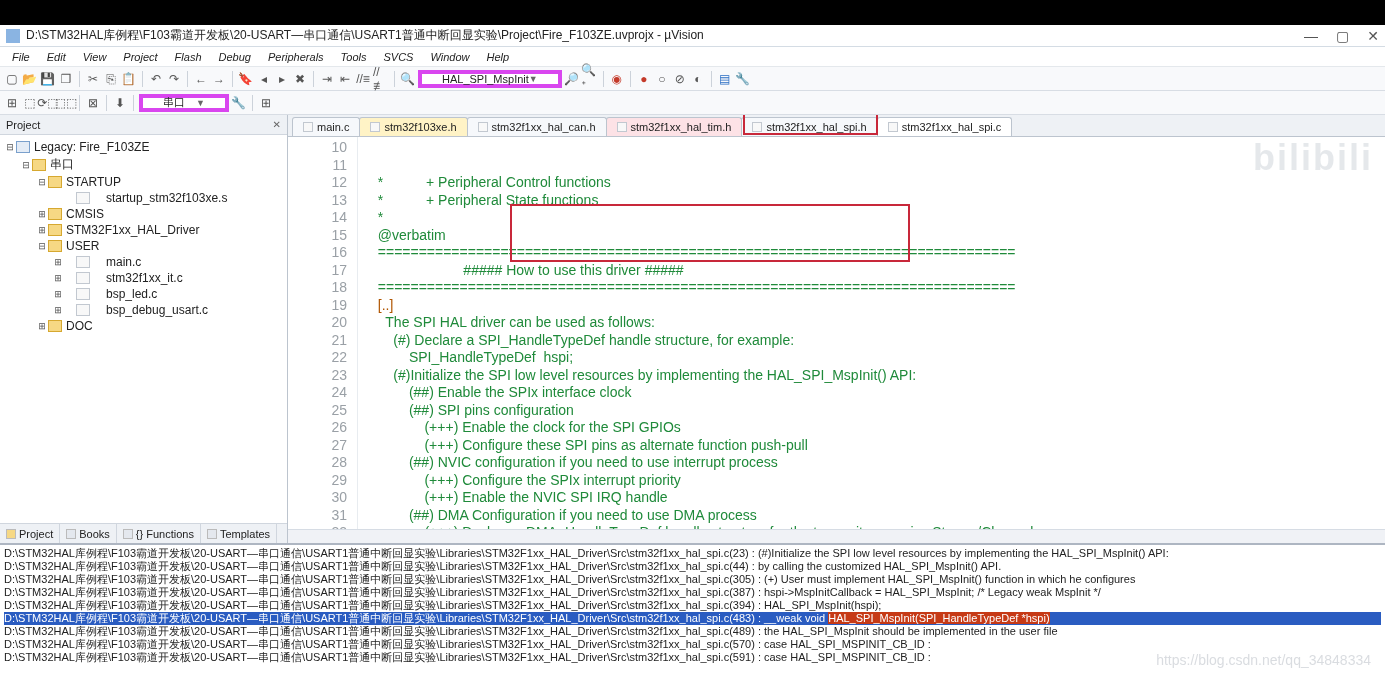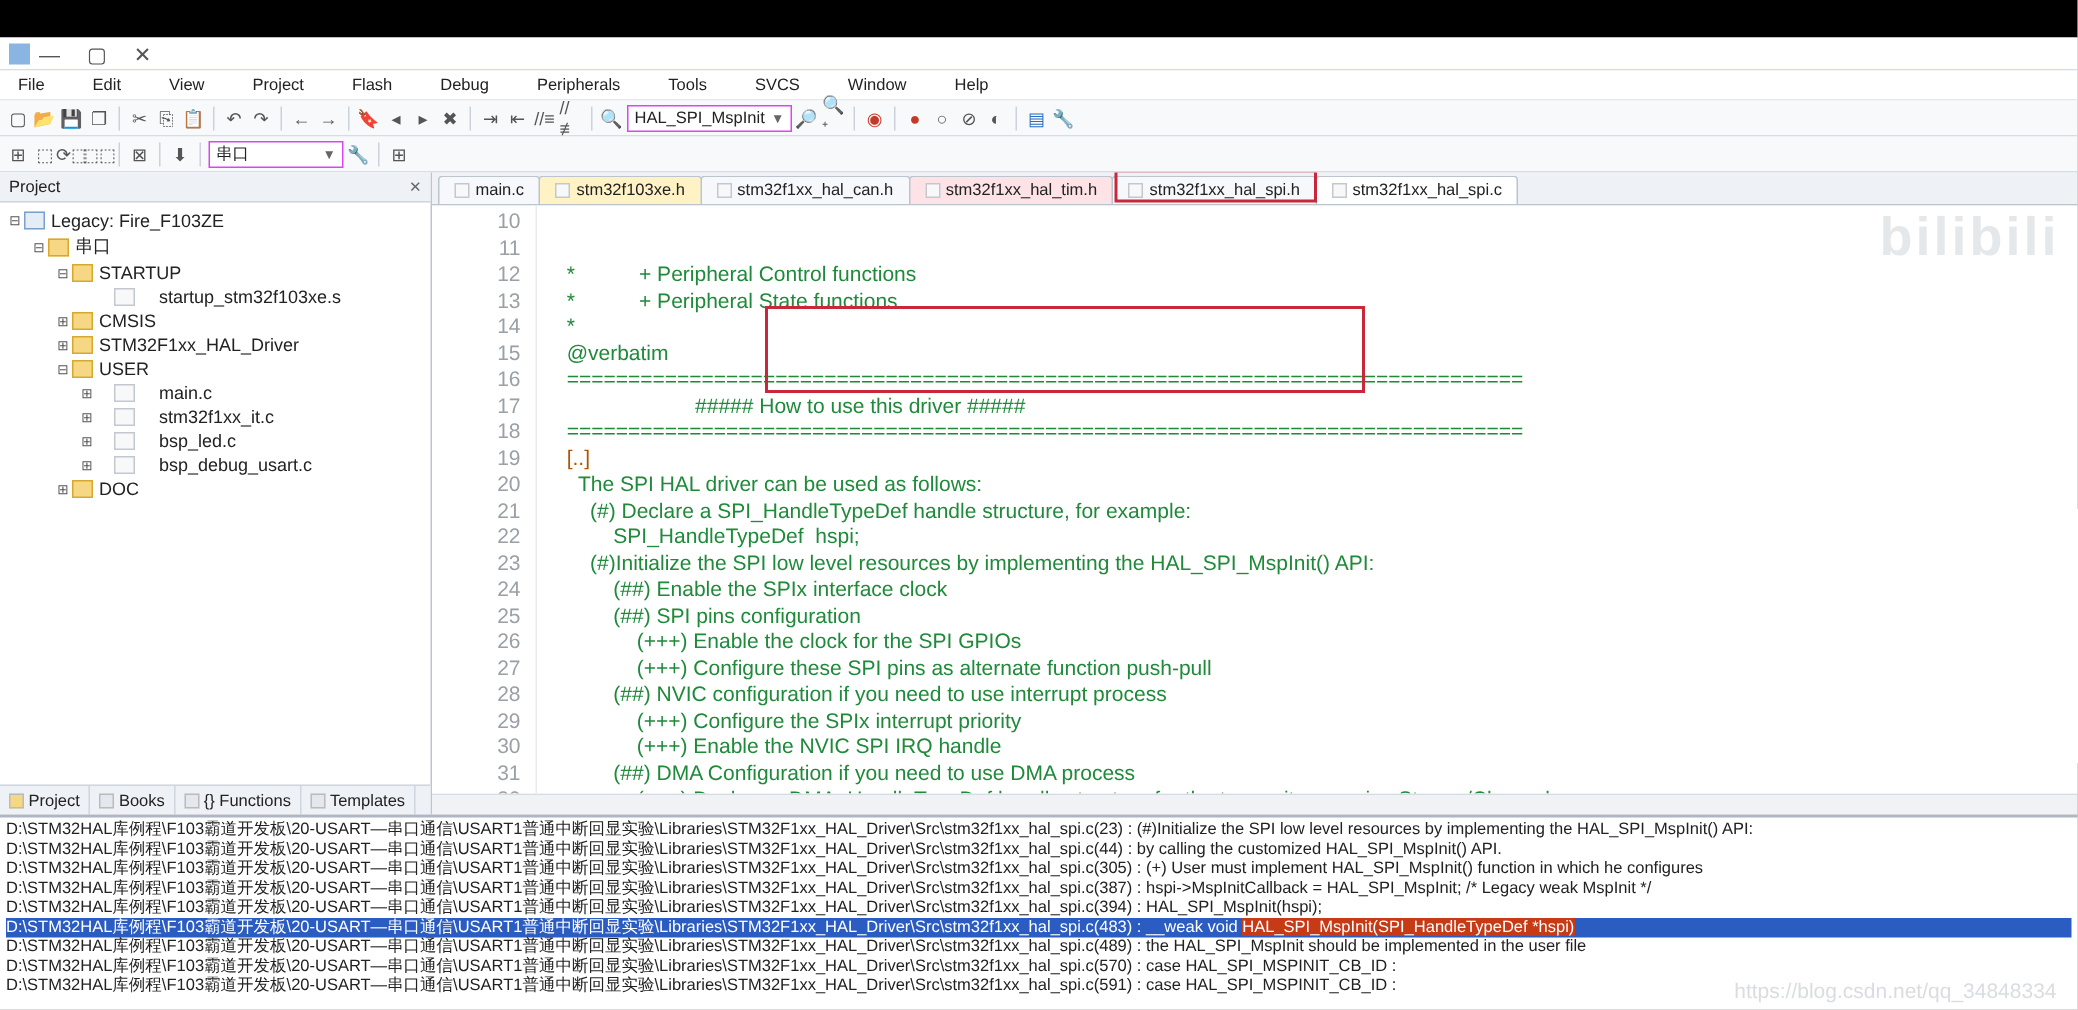--- a/index.html
+++ b/index.html
@@ -2,26 +2,26 @@
 <html><head>
 <meta charset="utf-8">
 <style>
 * { margin:0; padding:0; box-sizing:border-box; font-family:"Segoe UI",Tahoma,sans-serif; }
 body { width:1385px; height:673px; background:#000; overflow:hidden; font-size:11px; color:#222; }
 .app { position:absolute; top:25px; left:0; width:1385px; height:648px; background:#f4f4f4; display:flex; flex-direction:column; }
 .titlebar { height:22px; background:#fff; display:flex; align-items:center; padding:0 6px; border-bottom:1px solid #d4dce4; }
 .title-icon { width:14px; height:14px; background:#8ab4e2; display:inline-block; margin-right:6px; }
 .titlebar-text { flex:1; font-size:12px; }
 .titlebar-buttons { display:flex; gap:18px; font-size:14px; color:#555; }
-.menubar { height:20px; background:#fff; display:flex; align-items:center; padding:0 4px; gap:16px; border-bottom:1px solid #e4e8ec; }
+.menubar { height:20px; background:#fff; display:flex; align-items:center; padding:0 4px; gap:1px; border-bottom:1px solid #e4e8ec;font-style:italic; }
 .menu-item { padding:2px 8px; cursor:default; }
 .toolbar { height:24px; background:#f8f9fb; display:flex; align-items:center; padding:0 4px; gap:2px; border-bottom:1px solid #d8dde4; }
 .tb-icon { width:16px; height:16px; display:inline-flex; align-items:center; justify-content:center; font-size:12px; color:#555; cursor:default; }
 .tb-sep { width:1px; height:16px; background:#ccd2da; margin:0 3px; }
-.combo { height:18px; border:1px solid #d946ef; background:#fff; font-size:11px; min-width:110px; padding:0 4px; display:flex; align-items:center; justify-content:space-between; }
+.combo { height:18px; border:4px solid #d946ef; background:#fff; font-size:11px; min-width:110px; padding:0 20px; display:flex; align-items:center; justify-content:space-between; }
 .combo .arrow { font-size:9px; color:#666; }
 .toolbar2 { height:24px; background:#f8f9fb; display:flex; align-items:center; padding:0 4px; gap:2px; border-bottom:1px solid #d8dde4; }
 .main-area { flex:1; display:flex; min-height:0; }
 .side-panel { width:288px; display:flex; flex-direction:column; border-right:1px solid #bcc4ce; background:#fff; }
 .panel-header { height:20px; background:#eef1f5; border-bottom:1px solid #d0d6de; display:flex; align-items:center; padding:0 6px; font-size:11px; justify-content:space-between; }
 .tree { flex:1; overflow:auto; padding:4px 0; }
 .tree-node { display:flex; align-items:center; padding:1px 0; white-space:nowrap; }
 .tree-node .toggle { width:12px; display:inline-block; text-align:center; font-size:9px; color:#555; }
 .tree-node .icon { width:14px; height:12px; display:inline-block; margin-right:4px; }
 .folder-icon { background:#f6d884; border:1px solid #d6a830; }
@@ -59,20 +59,21 @@
 .find-line .hl { color:#1f8a3a; }
 .scrollbar-h { height:14px; background:#f0f2f6; border-top:1px solid #d6dce4; }
 </style>
 </head>
 <body>
 
 <div class="app">
 
   <div class="titlebar">
     <span class="title-icon"></span>
+    <span class="titlebar-text">D:\STM32HAL库例程\F103霸道开发板\20-USART—串口通信\USART1普通中断回显实验\Project\Fire_F103ZE.uvprojx - µVision</span>
     <div class="titlebar-buttons">
       <span>—</span>
       <span>▢</span>
       <span>✕</span>
     </div>
   </div>
 
   <div class="menubar" id="menubar">
       <span class="menu-item">File</span>
       <span class="menu-item">Edit</span>

